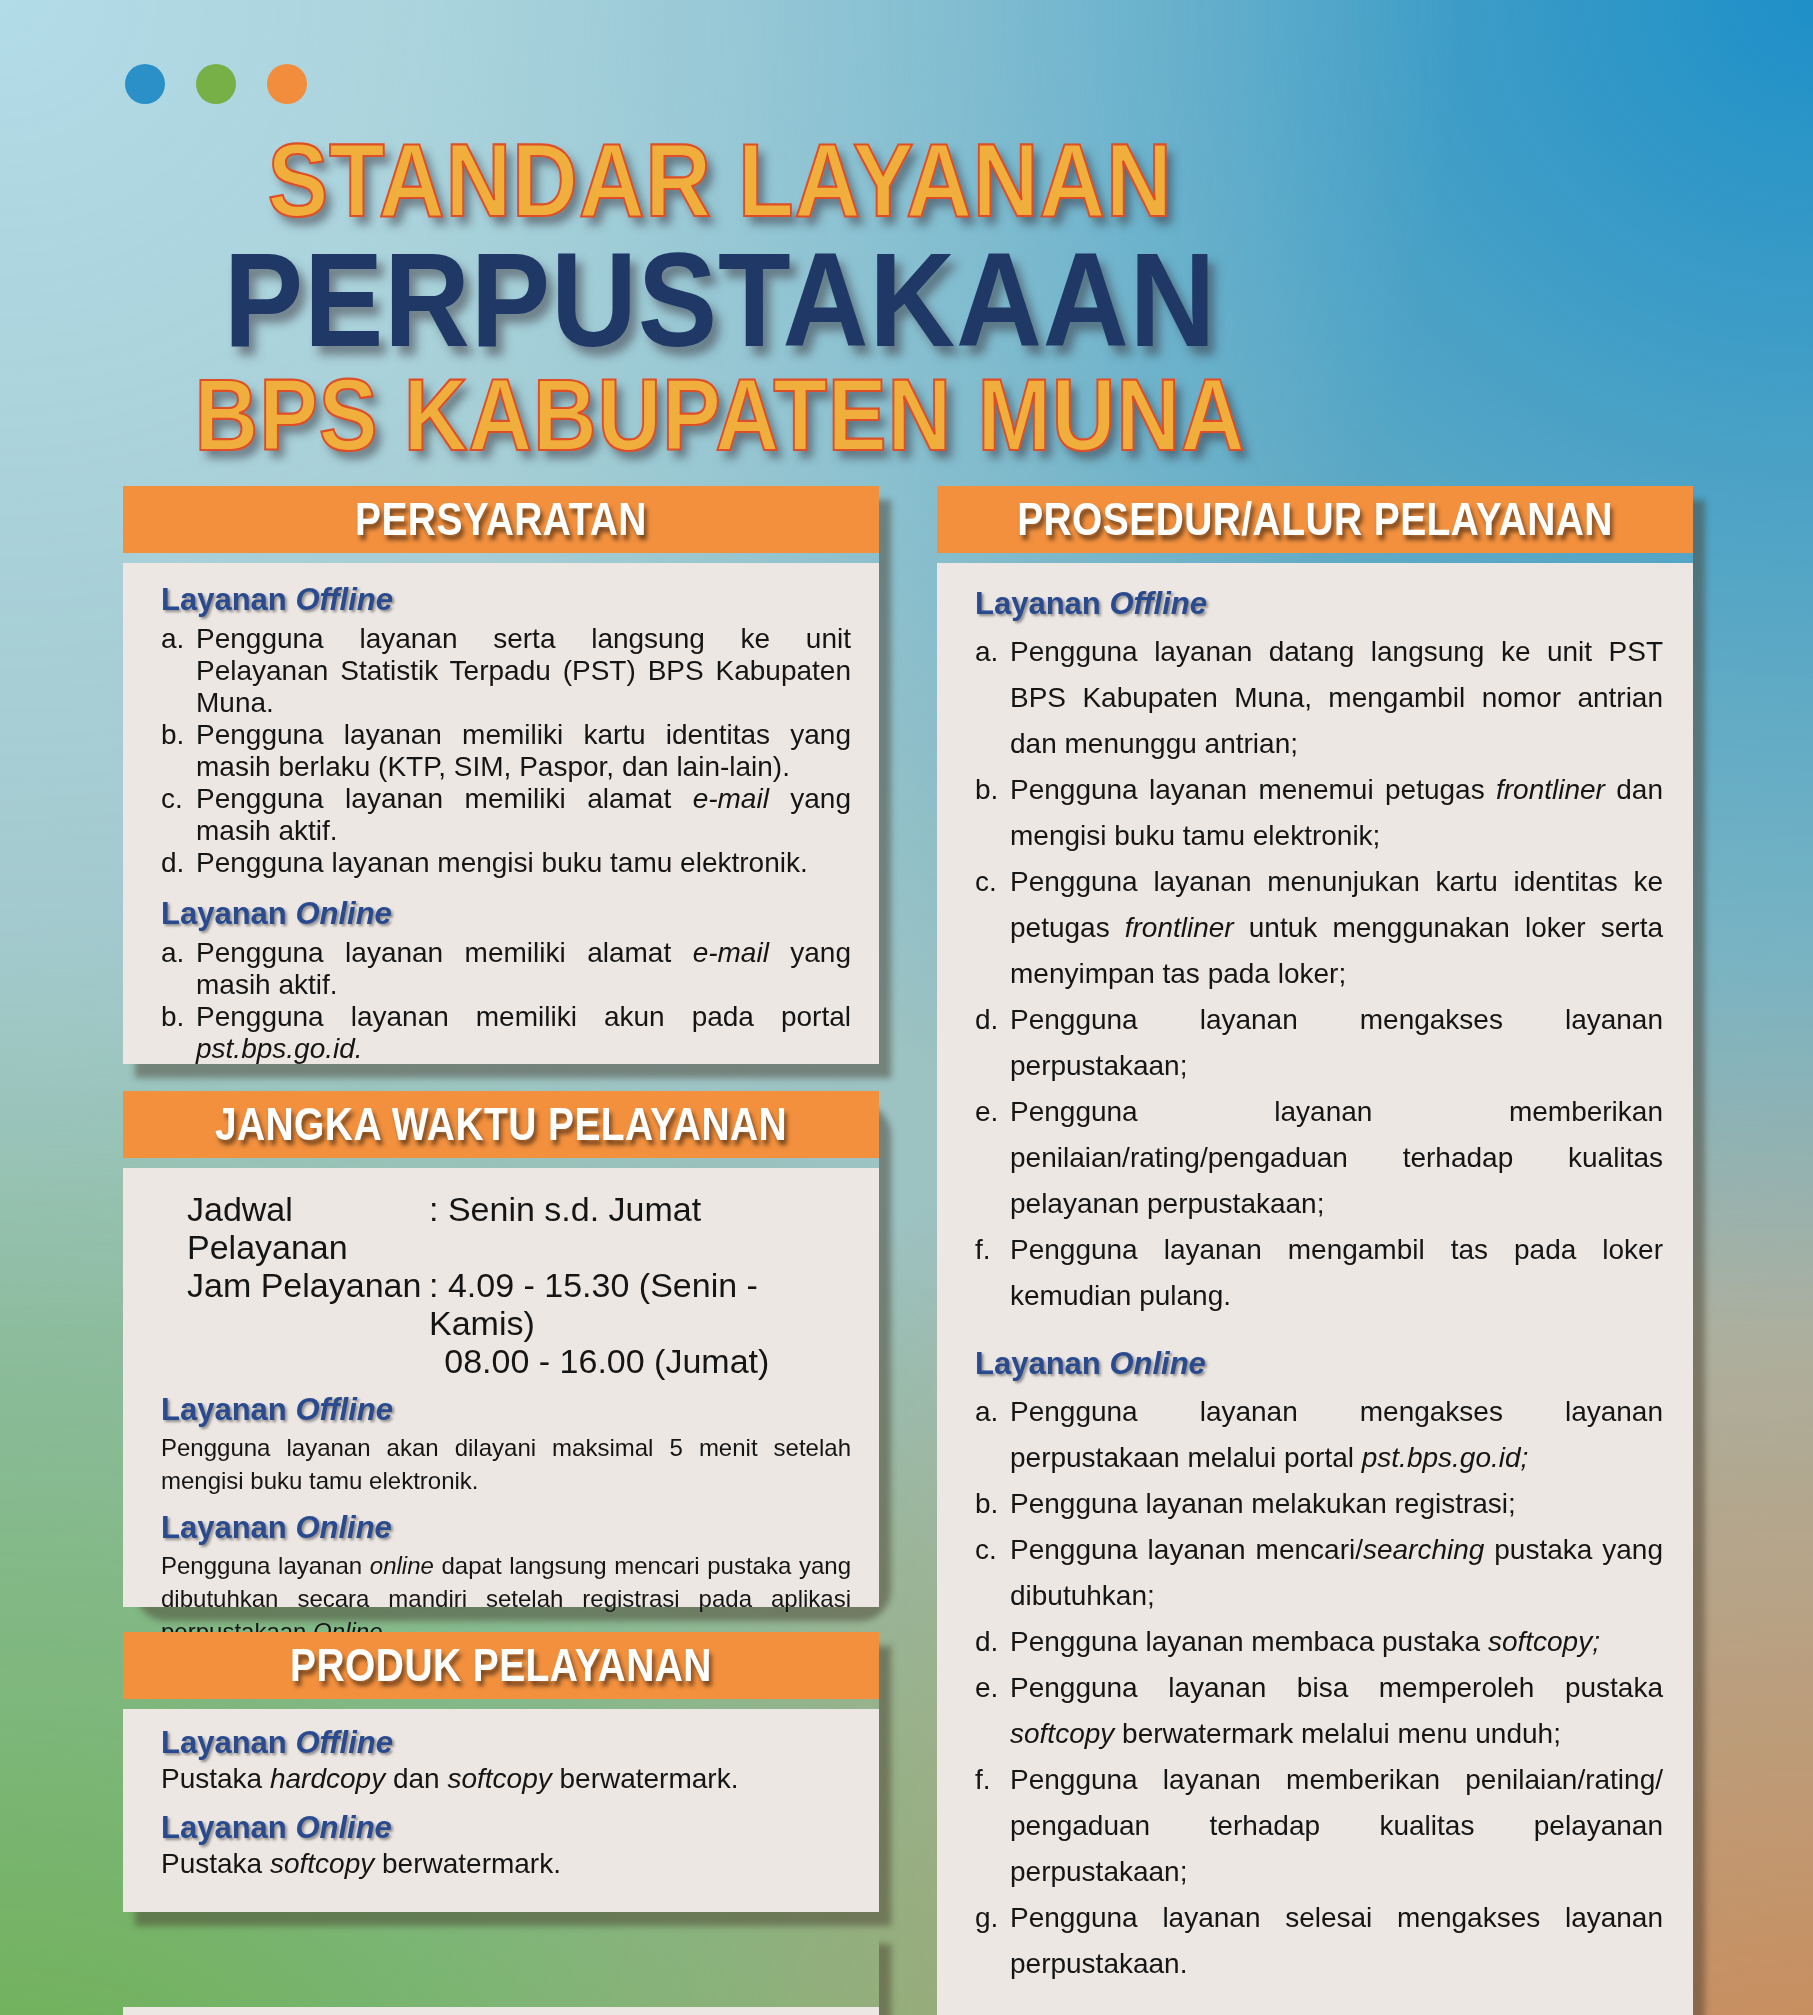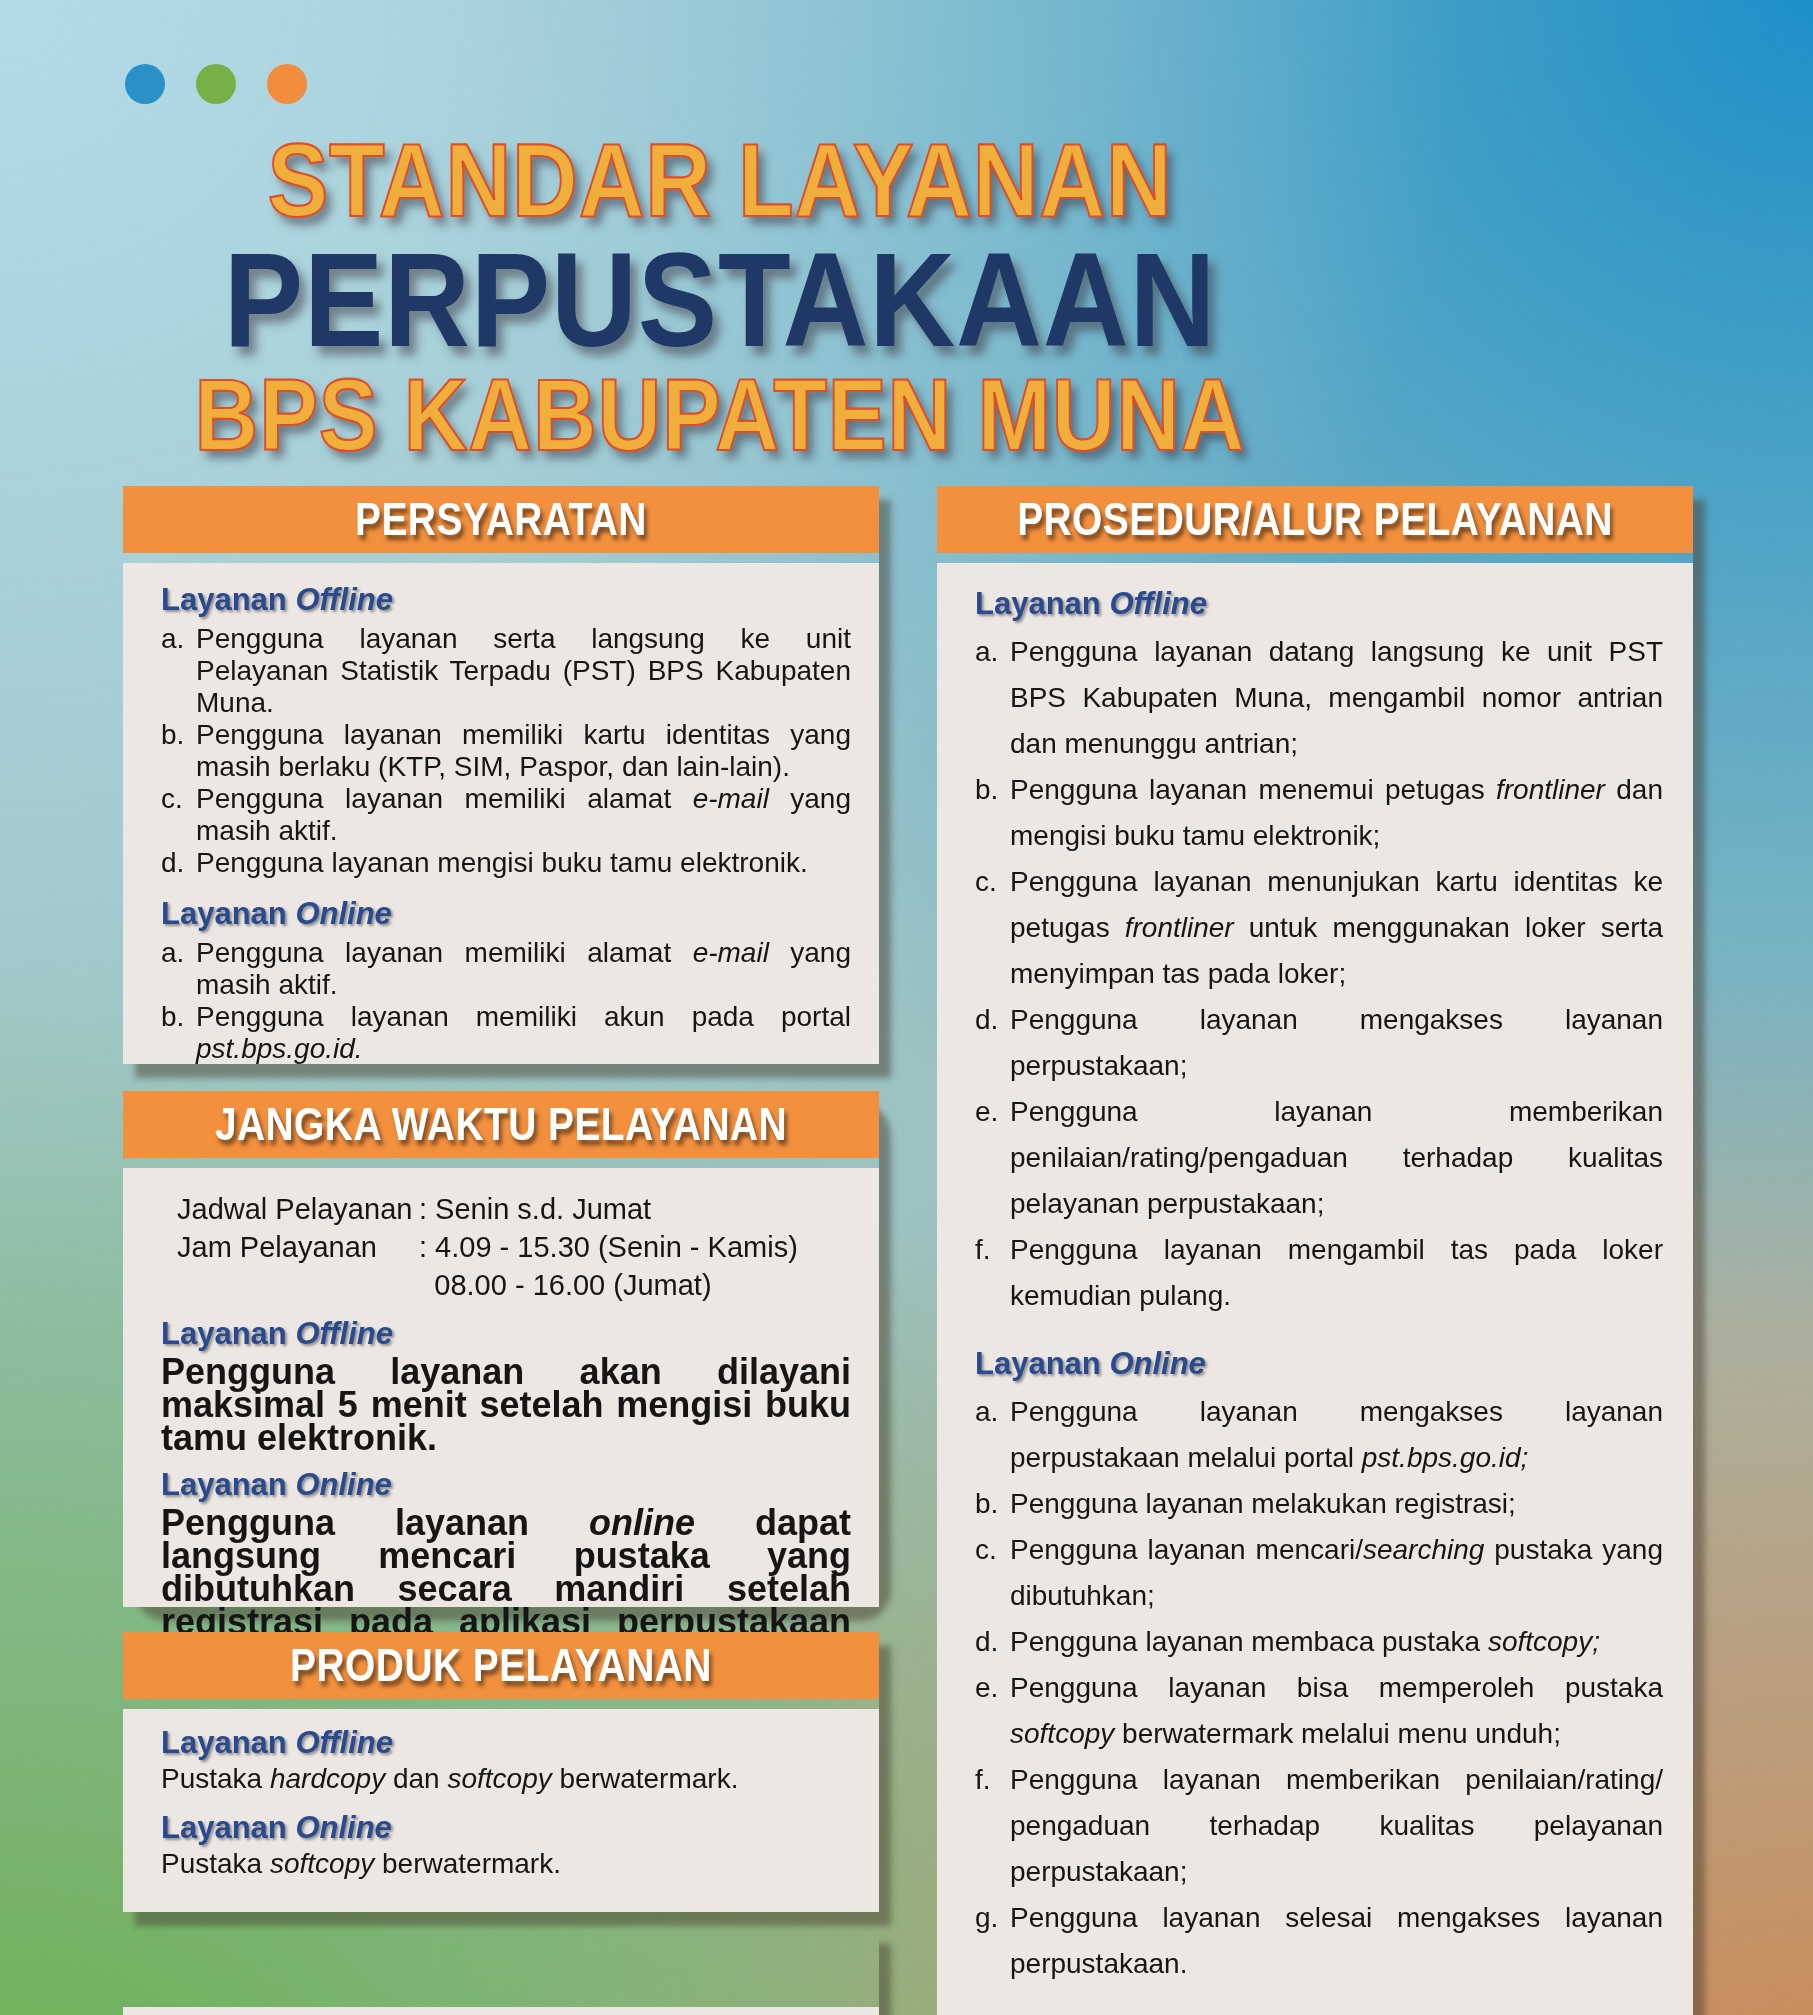--- a/index.html
+++ b/index.html
@@ -51,27 +51,27 @@
   
   .p-persyaratan .bd{padding:20px 28px 0 38px;box-sizing:border-box;}
   .p-persyaratan .itm{display:flex;font-size:28px;line-height:32px;}
   .itm-k{flex:0 0 35px;}
   .itm-t{flex:1;text-align:justify;}
   .p-persyaratan .lay-head{margin-bottom:6px;}
   .gap-online{margin-top:18px;}
 
   
   .p-jangka .bd{padding:22px 28px 0 38px;box-sizing:border-box;}
-  .sched{margin-left:16px;font-size:29px;line-height:38px;}
+  .sched{margin-left:26px;font-size:34px;line-height:38px;}
   .sr{display:flex;}
   .sl{flex:0 0 242px;}
   .sv{flex:1;}
   .sv2{padding-left:15.3px;}
   .p-jangka .lay-head{margin-top:13.3px;margin-bottom:4px;}
-  .jtext{font-size:36px;line-height:33px;text-align:justify;font-weight:bold;}
+  .jtext{font-size:24px;line-height:33px;text-align:justify;}
 
   
   .p-produk .bd{padding:17px 28px 0 38px;box-sizing:border-box;}
   .p-produk .lay-head{margin-bottom:3.2px;}
   .ptext{font-size:28px;line-height:32px;}
   .p-produk .gap-online{margin-top:15.3px;}
 
   
   .p-pengaduan .bd{padding:10.5px 24px 0 38px;box-sizing:border-box;}
 

